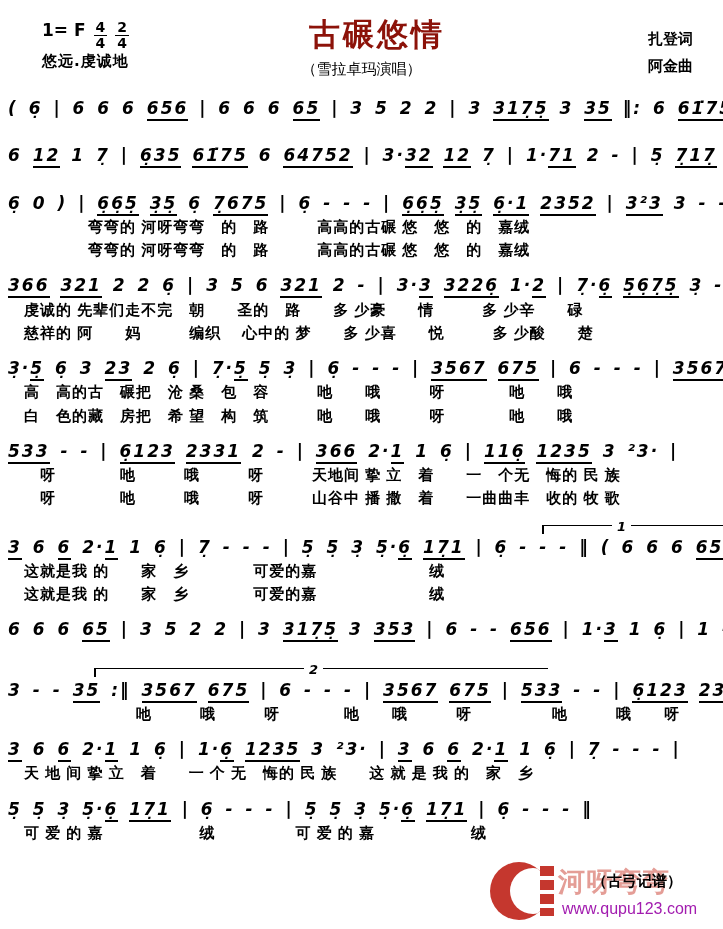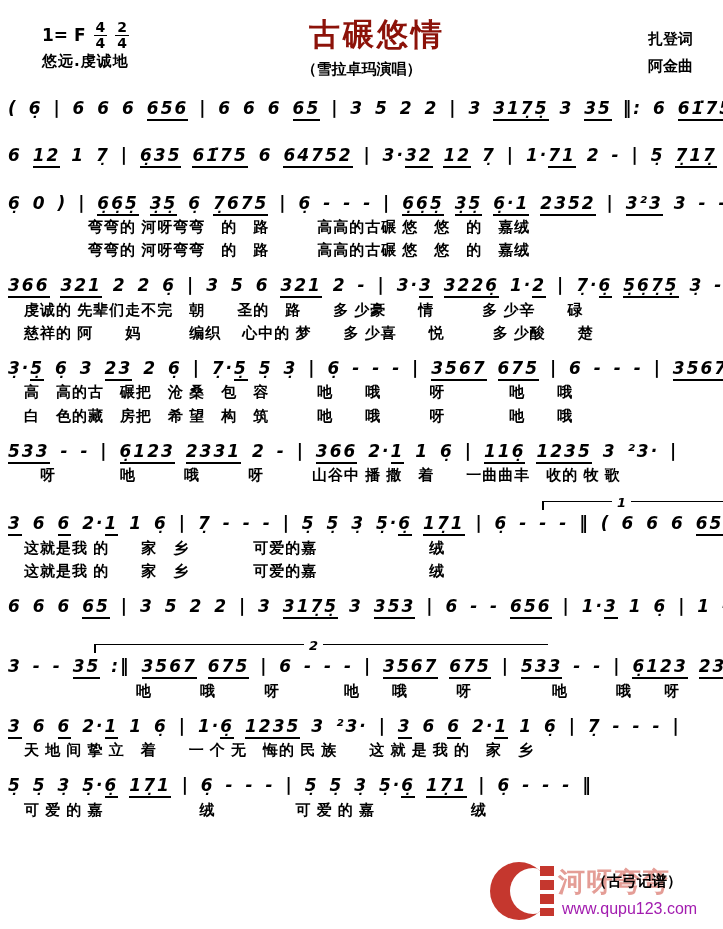--- a/index.html
+++ b/index.html
@@ -1,28 +1,28 @@
 <!DOCTYPE html>
 <html><head>
 <meta charset="utf-8">
 <style>
   html,body{margin:0;padding:0;background:#fff;}
   .page{position:relative;width:723px;height:929px;background:#fff;color:#000;
         font-family:"DejaVu Sans",sans-serif;overflow:hidden;}
   
   .hdr{position:relative;height:92px;}
   .meta-left{position:absolute;left:42px;top:20px;}
-  .keyrow{display:flex;align-items:center;font-size:17px;font-weight:700;gap:8px;}
+  .keyrow{display:flex;font-size:17px;font-weight:700;gap:8px;}
   .frac{display:inline-flex;flex-direction:column;align-items:center;font-size:14px;line-height:1.05;font-weight:700;}
   .frac .num{border-bottom:1.5px solid #000;padding:0 2px;}
   .tempo{margin-top:2px;font-size:15px;font-weight:600;letter-spacing:1px;}
   .title-block{position:absolute;left:0;right:0;top:14px;text-align:center;}
   .song-title{margin:0;font-size:31px;font-weight:700;color:#8c1209;letter-spacing:3px;
               font-family:"DejaVu Sans",sans-serif;padding-left:31px;}
-  .subtitle{margin-top:4px;font-size:15px;font-weight:700;}
+  .subtitle{margin-top:4px;font-size:15px;font-weight:400;}
   .meta-right{position:absolute;right:30px;top:26px;text-align:left;font-size:15px;font-weight:600;line-height:1.8;}
   
   #score{position:relative;z-index:1;padding:6px 4px 0 8px;}
   .music{font-style:italic;font-weight:700;font-size:17px;line-height:1.25;
          white-space:pre;letter-spacing:2px;word-spacing:3px;font-family:"DejaVu Sans",sans-serif;}
   .beam{border-bottom:2px solid #000;padding-bottom:1px;}
   .lyric{white-space:pre;font-size:15px;font-weight:600;letter-spacing:1px;line-height:1.35;
          margin-top:3px;font-family:"Liberation Sans",sans-serif;}
   .system.solo{margin-bottom:26px;}
   .system.hasly{margin-bottom:15px;}
@@ -93,20 +93,21 @@
         <div class="lyric">　虔诚的 先辈们走不完　朝　　圣的　路　　多 少豪　　情　　　多 少辛　　碌</div>
         <div class="lyric">　慈祥的 阿　　妈　　　编织　 心中的 梦　　多 少喜　　悦　　　多 少酸　　楚</div>
       </div>
       <div class="system hasly">
         <div class="music">3̣·<span class="beam">5̣</span> 6̣ 3 <span class="beam">23</span> 2 6̣ | 7̣·<span class="beam">5̣</span> 5̣ 3̣ | 6̣ - - - | <span class="beam">3567</span> <span class="beam">675</span> | 6 - - - | <span class="beam">3567</span>  |</div>
         <div class="lyric">　高　高的古　碾把　沧 桑　包　容　　　吔　　哦　　　呀　　　　吔　　哦</div>
         <div class="lyric">　白　色的藏　房把　希 望　构　筑　　　吔　　哦　　　呀　　　　吔　　哦</div>
       </div>
       <div class="system hasly">
         <div class="music"><span class="beam">533</span> - - | <span class="beam">6̣123</span> <span class="beam">2331</span> 2 - | <span class="beam">366</span> 2·<span class="beam">1</span> 1 6̣ | <span class="beam">116̣</span> <span class="beam">1235</span> 3 ²3· |</div>
+        <div class="lyric">　　呀　　　　吔　　　哦　　　呀　　　天地间 挚 立　着　　一　个无　悔的 民 族</div>
         <div class="lyric">　　呀　　　　吔　　　哦　　　呀　　　山谷中 播 撒　着　　一曲曲丰　收的 牧 歌</div>
       </div>
       <div class="system hasly">
         <div class="volta v1">
           <span class="vline"></span>
           <span class="vlabel">1</span>
         </div>
         <div class="music"><span class="beam">3</span> 6 <span class="beam">6</span> 2·<span class="beam">1</span> 1 6̣ | 7̣ - - - | 5̣ 5̣ 3̣ 5̣·<span class="beam">6̣</span> <span class="beam">17̣1</span> | 6̣ - - - ‖ ( 6 6 6 <span class="beam">656</span> |</div>
         <div class="lyric">　这就是我 的　　家　乡　　　　可爱的嘉　　　　　　　绒</div>
         <div class="lyric">　这就是我 的　　家　乡　　　　可爱的嘉　　　　　　　绒</div>

